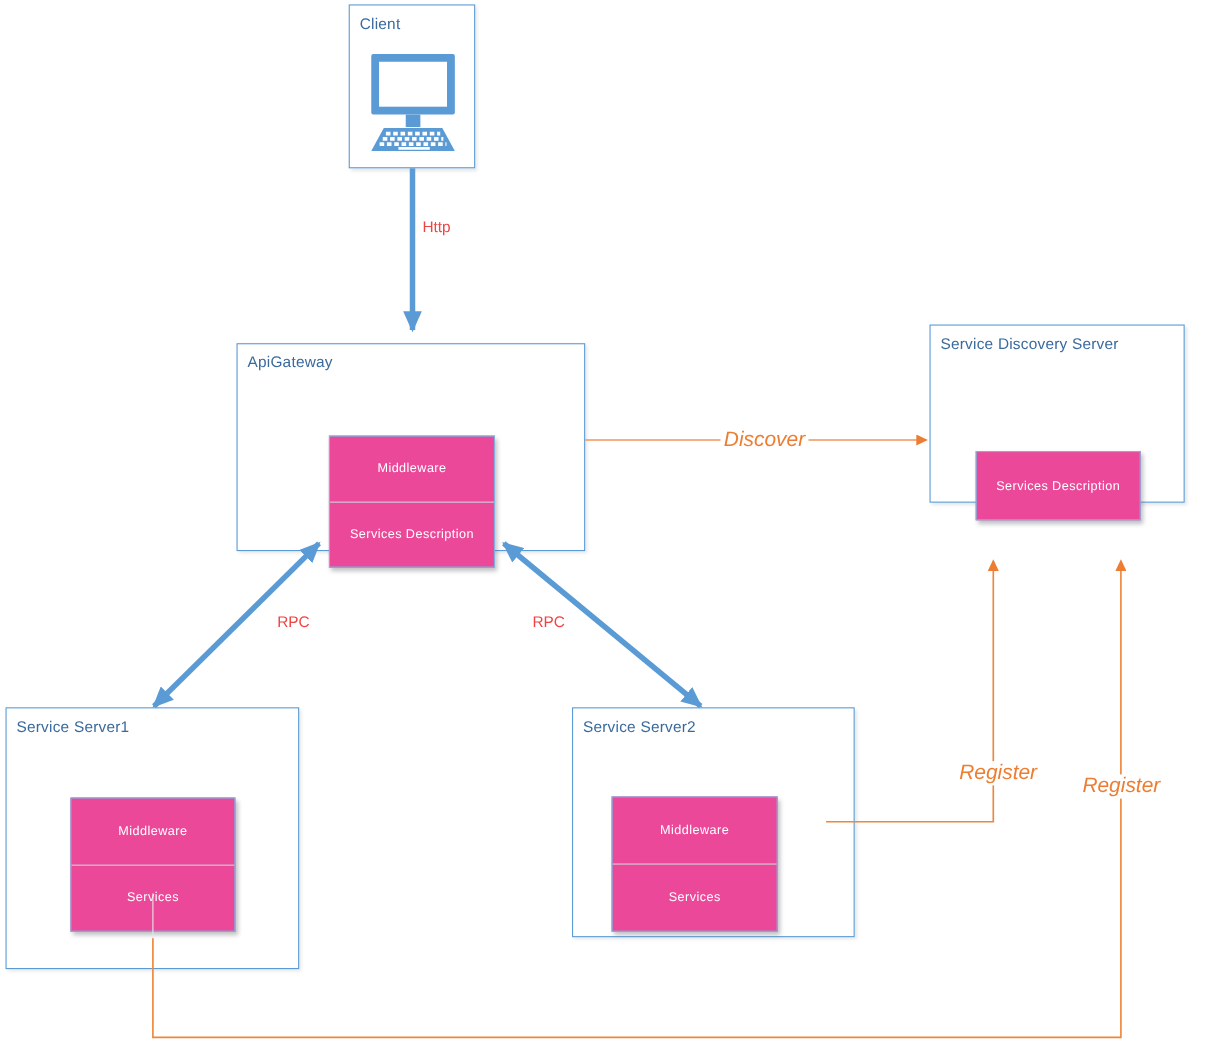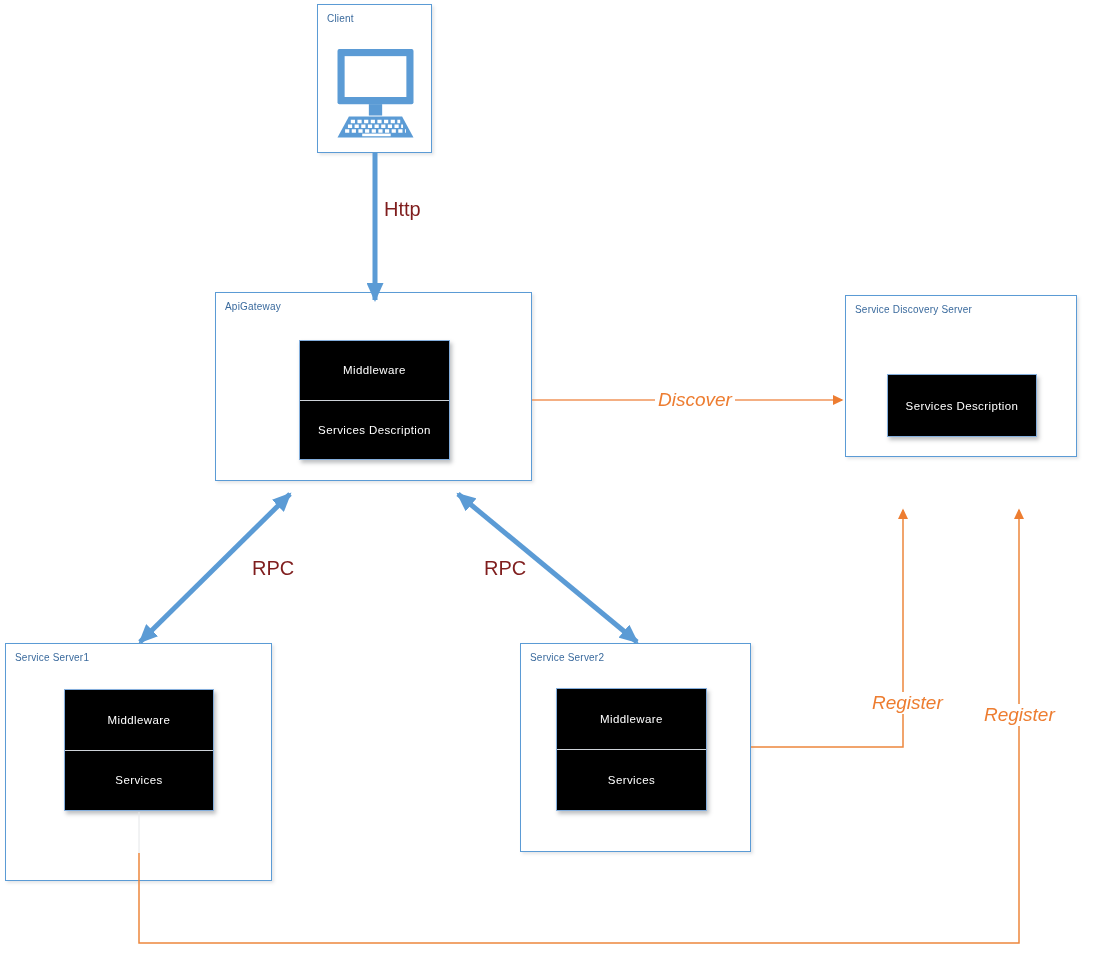--- a/index.html
+++ b/index.html
@@ -5,36 +5,36 @@
   html,body{margin:0;padding:0;background:#ffffff;}
   .canvas{
     position:relative;width:1100px;height:953px;background:#ffffff;
     font-family:"Liberation Sans",sans-serif;overflow:hidden;
   }
   .node{
     position:absolute;background:#ffffff;border:1px solid #5B9BD5;
     box-shadow:2px 2px 3px rgba(100,110,120,0.18);box-sizing:border-box;z-index:1;
   }
   .node-title{
-    position:absolute;top:8px;left:9px;font-size:10px;color:#3A6A9D;
+    position:absolute;top:8px;left:9px;font-size:14px;color:#3A6A9D;
     letter-spacing:.2px;white-space:nowrap;
   }
   .stack{
-    position:absolute;background:#000000;border:1px solid #84AEDC;
+    position:absolute;background:#ec4899;border:1px solid #84AEDC;
     box-shadow:2px 3px 4px rgba(110,115,120,0.45);box-sizing:border-box;
-    display:flex;flex-direction:column;
+    display:flex;flex-direction:column;margin-top:36px;
   }
   .cell{
     flex:1;display:flex;align-items:center;justify-content:center;
     color:#ffffff;font-size:11.5px;letter-spacing:.4px;white-space:nowrap;
   }
   .cell + .cell{border-top:1.5px solid #CDD2D8;}
   .wires{position:absolute;left:0;top:0;z-index:2;pointer-events:none;}
   .edge-label{position:absolute;z-index:3;white-space:nowrap;}
-  .edge-label.blue{color:#7f1d1d;font-size:20px;}
+  .edge-label.blue{color:#ef4444;font-size:14px;}
   .edge-label.orange{color:#ED7D31;font-size:19px;background:#ffffff;padding:0 3px;font-style:italic;}
   .icon-wrap{position:absolute;left:10px;top:42px;}
 </style>
 </head>
 <body>
 
 <div class="canvas">
 
   <div class="node" style="left:317px;top:4px;width:115px;height:149px;">
     <div class="node-title">Client</div>
@@ -45,21 +45,21 @@
         <rect x="43" y="60" width="14" height="12" fill="#5B9BD5"></rect>
         <path d="M22,73 L78,73 L90,95 L10,95 Z" fill="#5B9BD5"></path>
         <line x1="24" y1="78.3" x2="76" y2="78.3" stroke="#ffffff" stroke-width="3.6" stroke-dasharray="4.4,2.6"></line>
         <line x1="21" y1="83.3" x2="79" y2="83.3" stroke="#ffffff" stroke-width="3.6" stroke-dasharray="4.4,2.6"></line>
         <line x1="18" y1="88.3" x2="82" y2="88.3" stroke="#ffffff" stroke-width="3.6" stroke-dasharray="4.4,2.6"></line>
         <line x1="36" y1="92.4" x2="66" y2="92.4" stroke="#ffffff" stroke-width="2.8"></line>
       </svg>
     </div>
   </div>
 
-  <div class="node" style="left:215px;top:292px;width:317px;height:189px;">
+  <div class="node" style="left:215px;top:312px;width:317px;height:189px;">
     <div class="node-title">ApiGateway</div>
     <div class="stack" style="left:83px;top:47px;width:151px;height:120px;">
       <div class="cell">Middleware</div>
       <div class="cell">Services Description</div>
     </div>
   </div>
 
   <div class="node" style="left:845px;top:295px;width:232px;height:162px;">
     <div class="node-title">Service Discovery Server</div>
     <div class="stack" style="left:41px;top:78px;width:150px;height:63px;">
@@ -68,21 +68,21 @@
   </div>
 
   <div class="node" style="left:5px;top:643px;width:267px;height:238px;">
     <div class="node-title">Service Server1</div>
     <div class="stack" style="left:58px;top:45px;width:150px;height:122px;">
       <div class="cell">Middleware</div>
       <div class="cell">Services</div>
     </div>
   </div>
 
-  <div class="node" style="left:520px;top:643px;width:231px;height:209px;">
+  <div class="node" style="left:520px;top:643px;width:257px;height:209px;">
     <div class="node-title">Service Server2</div>
     <div class="stack" style="left:35px;top:44px;width:151px;height:123px;">
       <div class="cell">Middleware</div>
       <div class="cell">Services</div>
     </div>
   </div>
 
   <svg class="wires" width="1100" height="953" viewBox="0 0 1100 953">
     <defs>
       <marker id="arrowBlue" markerWidth="20" markerHeight="17" refX="17" refY="8.5" orient="auto-start-reverse" markerUnits="userSpaceOnUse">

